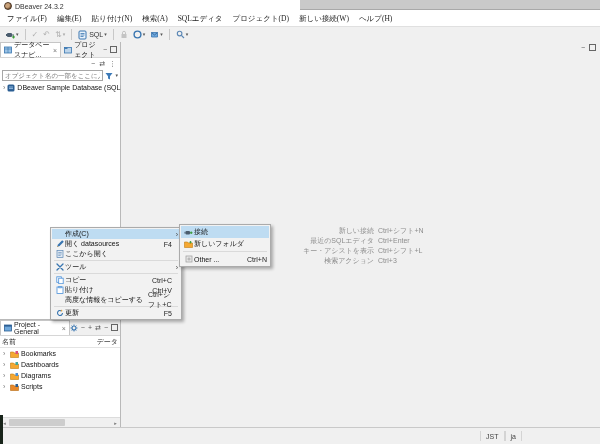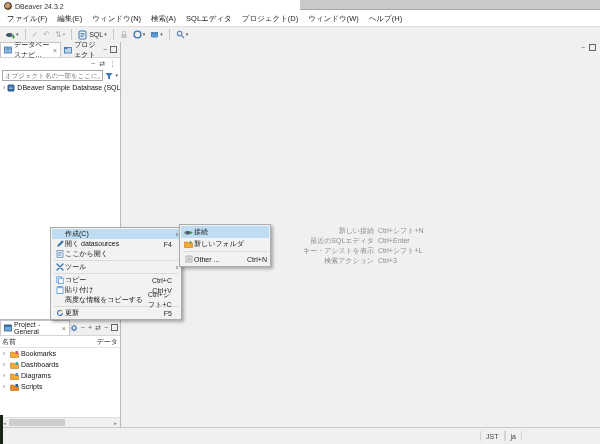--- a/index.html
+++ b/index.html
@@ -12,21 +12,21 @@
   .titlebar{height:12px;background:#ffffff;display:flex;align-items:center;gap:3px;
             padding-left:4px;font-size:7px;color:#333;position:relative;flex:0 0 auto;}
   .appicon{width:8px;height:8px;border-radius:50%;
            background:radial-gradient(circle at 35% 35%,#c9a27a 0 40%,#7c5a3a 70%,#5d4026 100%);
            border:1px solid #4a3категория;border:1px solid #4a3422;box-sizing:border-box;}
   .graystrip{position:absolute;top:0;right:0;width:300px;height:9px;background:#c9c9c9;
              border-bottom:1px solid #a8a8a8;}
 
   
   .menubar{height:14px;background:#ffffff;display:flex;align-items:center;
-           font-size:7.5px;color:#1d1d1d;padding-left:2px;flex:0 0 auto;}
+           font-size:7.5px;color:#1d1d1d;padding-left:2px;flex:0 0 auto;font-family:Liberation Serif, serif;}
   .menubar span{padding:0 5px;cursor:default;}
 
   
   .toolbar{height:15px;background:#f0f0f0;border-top:1px solid #e0e0e0;
            display:flex;align-items:center;padding-left:3px;gap:1px;flex:0 0 auto;}
   .tbtn{display:flex;align-items:center;gap:1px;padding:1px 2px;height:12px;}
   .tsep{width:1px;height:11px;background:#c8c8c8;margin:0 3px;}
   .caret{font-size:5px;color:#555;line-height:5px;}
   .caret.dim{color:#aaa;}
   .gray-glyph{font-size:8px;color:#b0b0b0;line-height:8px;}
@@ -104,25 +104,25 @@
 
   <div class="titlebar">
     <span class="appicon"></span>
     <span>DBeaver 24.3.2</span>
     <div class="graystrip"></div>
   </div>
 
   <div class="menubar">
     <span>ファイル(F)</span>
     <span>編集(E)</span>
-    <span>ウィンドウ(N)</span>
+    <span>貼り付け(N)</span>
     <span>検索(A)</span>
     <span>SQLエディタ</span>
     <span>プロジェクト(D)</span>
-    <span>ウィンドウ(W)</span>
+    <span>新しい接続(W)</span>
     <span>ヘルプ(H)</span>
   </div>
 
   <div class="toolbar">
     <div class="tbtn">
       <span>
         <svg width="10" height="10" viewBox="0 0 10 10">
             <rect x="2" y="3" width="5" height="4" rx="1" fill="#4b5d6e"></rect>
             <rect x="1" y="4" width="1" height="2" fill="#4b5d6e"></rect>
             <rect x="7" y="4.5" width="2" height="1" fill="#4b5d6e"></rect>

